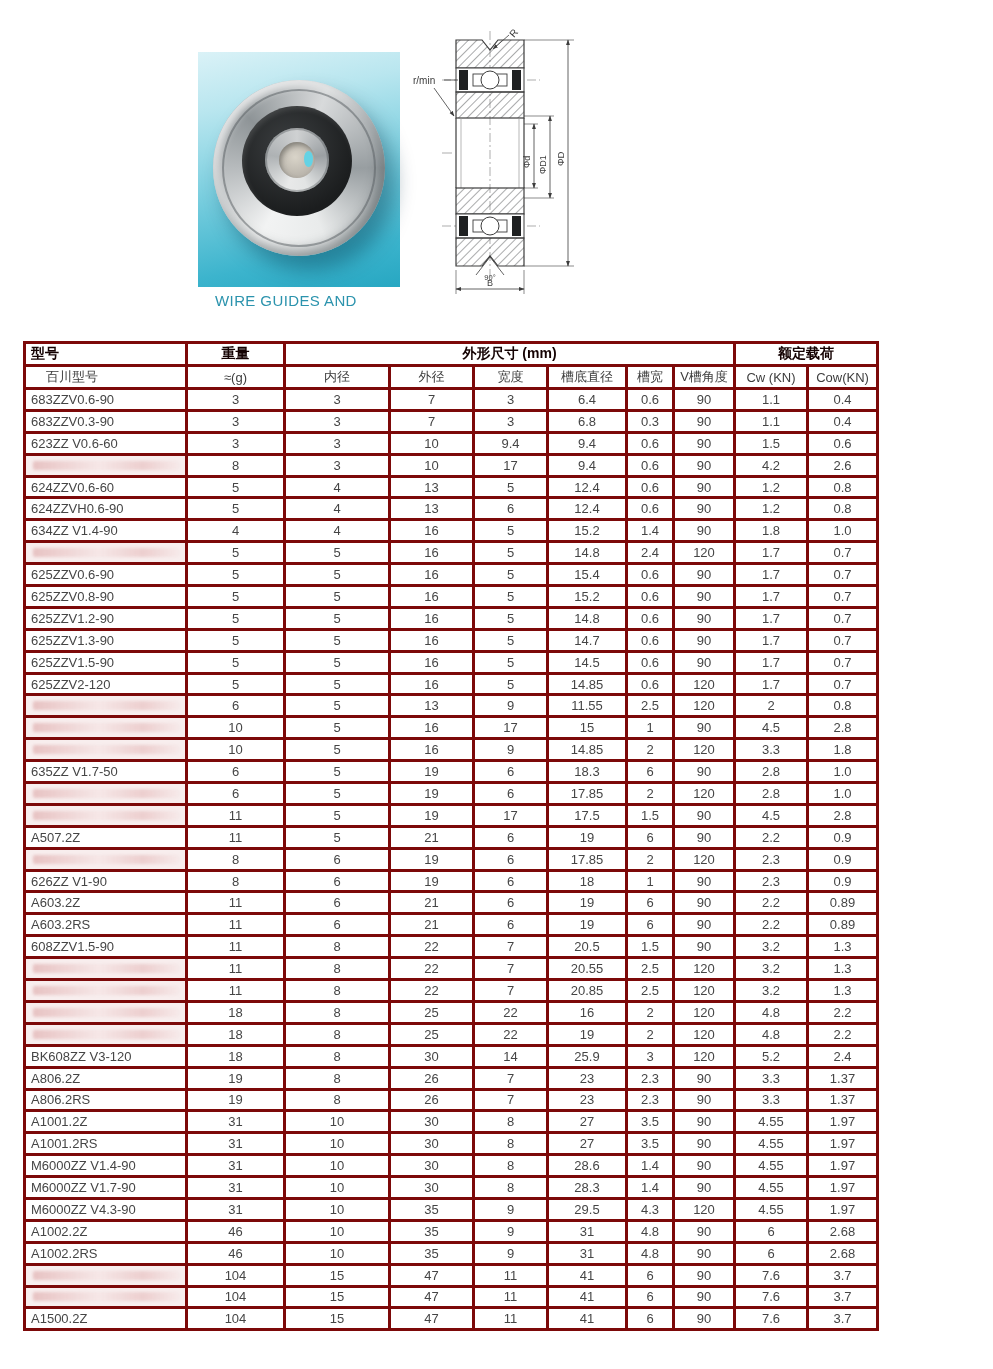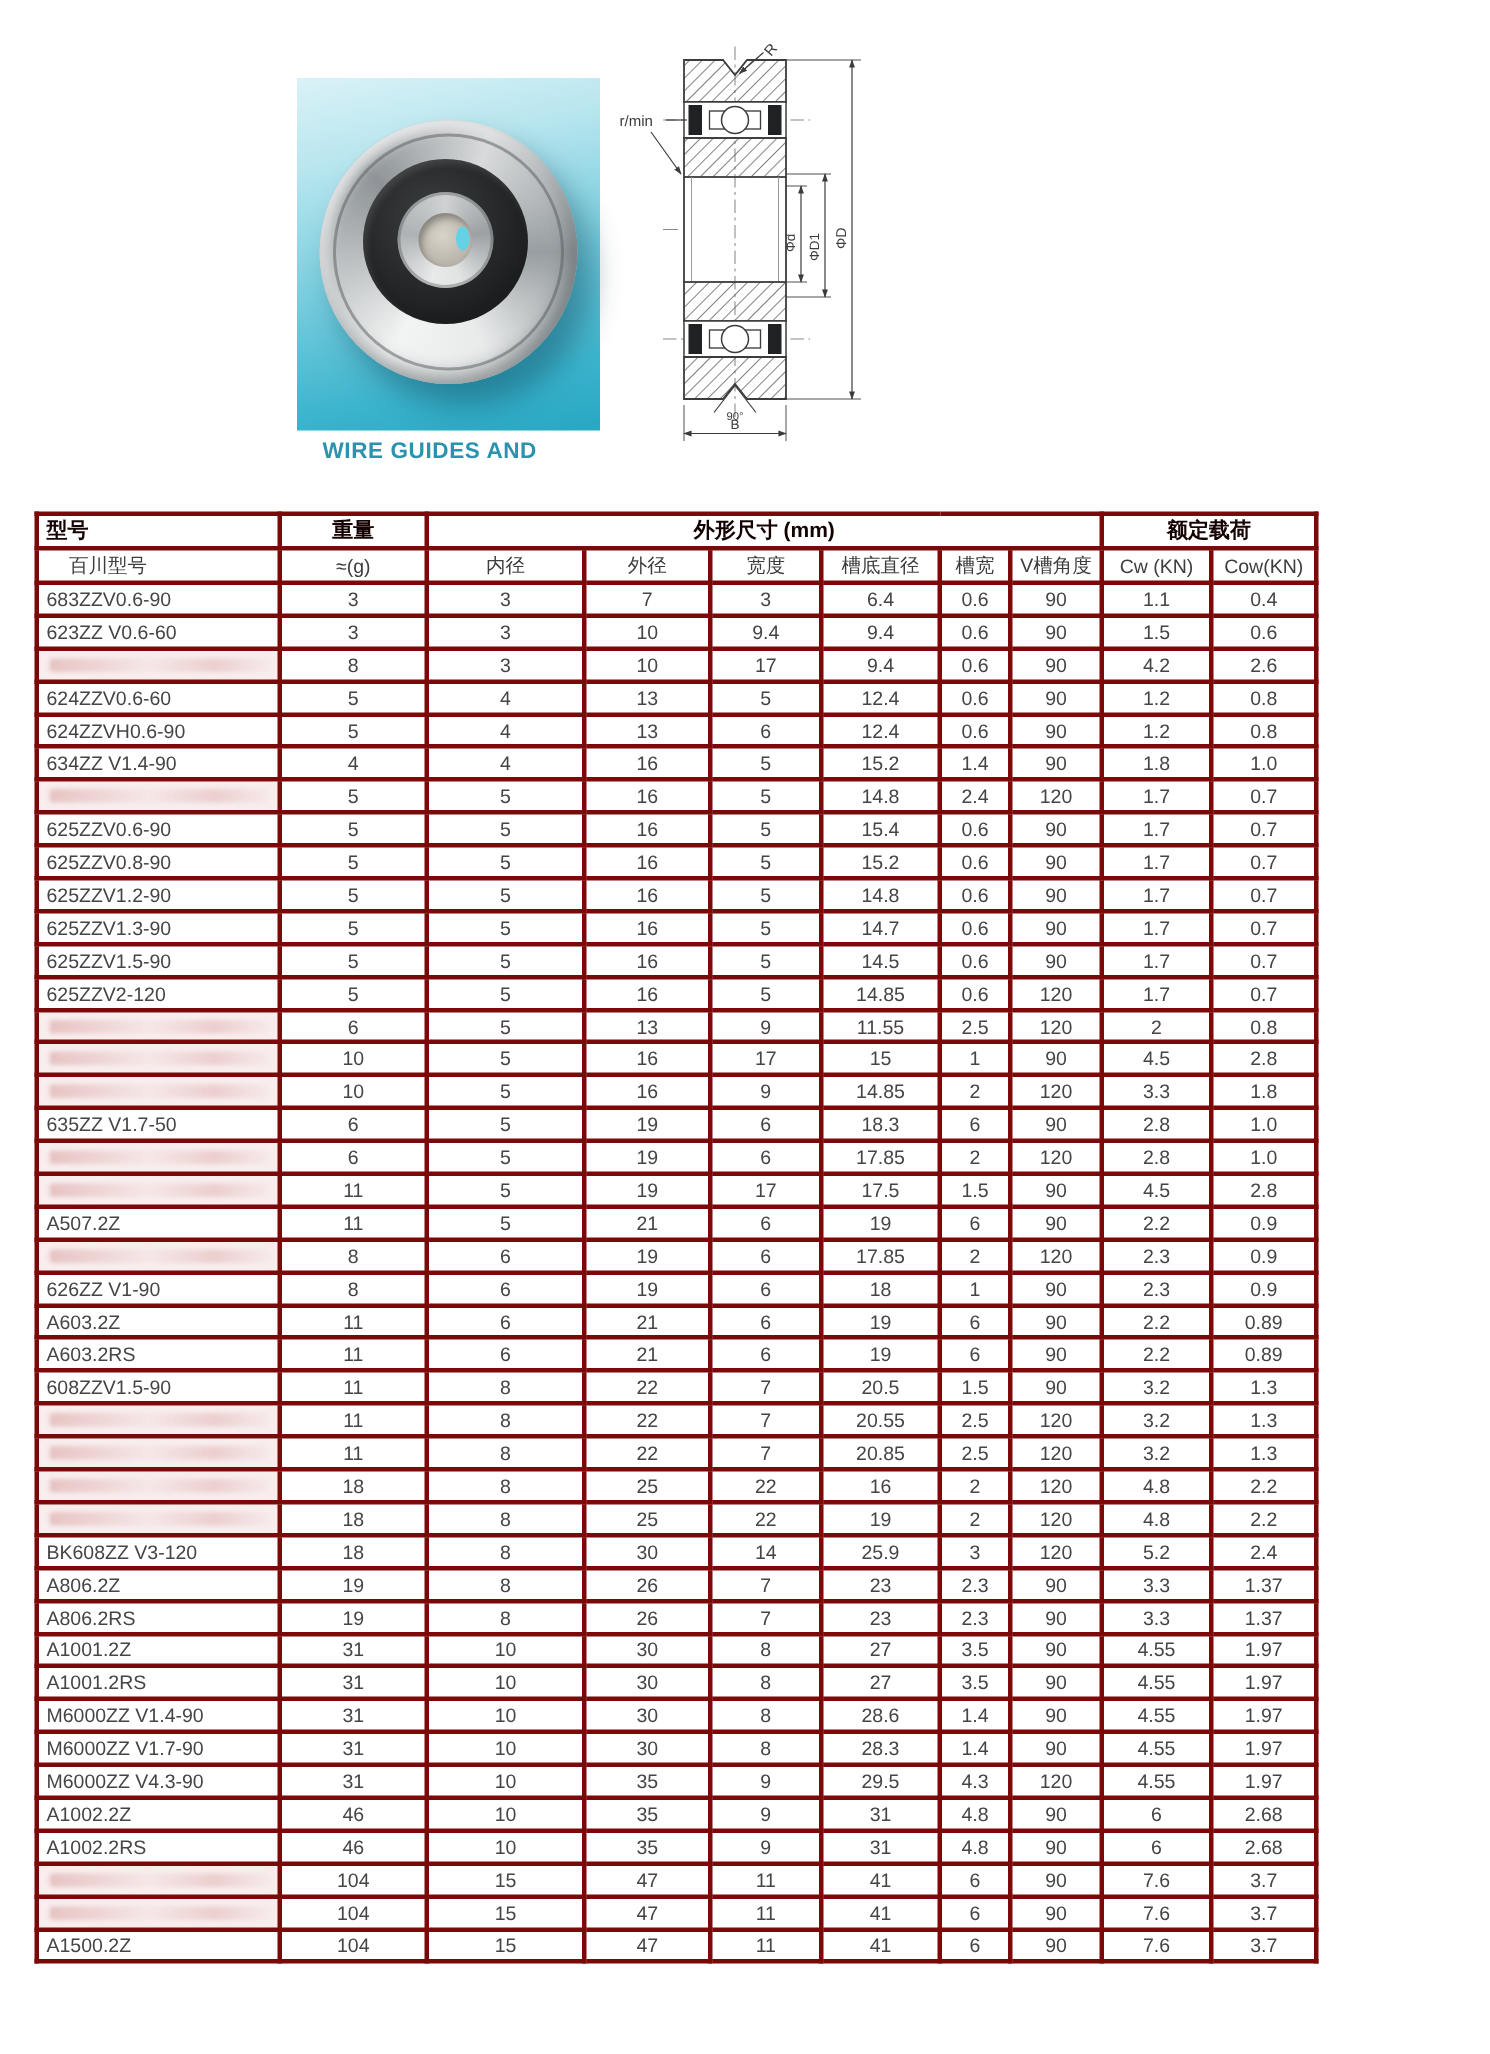--- a/index.html
+++ b/index.html
@@ -41,21 +41,21 @@
     box-shadow:inset 2px 3px 5px rgba(60,60,55,.45);
   }
   .bore::after{
     content:'';position:absolute;right:2px;top:9px;width:9px;height:16px;border-radius:50%;
     background:#64d2e4;filter:blur(.4px);
   }
 
   
   .caption{
     position:absolute;left:215px;top:290px;
-    color:#2b93ad;font-size:15px;font-weight:bold;line-height:21px;letter-spacing:.4px;
+    color:#2b93ad;font-size:15px;font-weight:normal;line-height:21px;letter-spacing:.4px;
     white-space:nowrap;
   }
 
   
   .drawing{position:absolute;left:412px;top:28px;}
   .drawing text{font-family:"Liberation Sans",sans-serif;fill:#3c3c3c;}
 
   
   .spec-table{
     position:absolute;left:23px;top:341px;width:853px;
@@ -210,20 +210,32 @@
         <td>3</td>
         <td>7</td>
         <td>3</td>
         <td>6.4</td>
         <td>0.6</td>
         <td>90</td>
         <td>1.1</td>
         <td>0.4</td>
       </tr>
       <tr>
+        <td class="model">683ZZV0.3-90</td>
+        <td>3</td>
+        <td>3</td>
+        <td>7</td>
+        <td>3</td>
+        <td>6.8</td>
+        <td>0.3</td>
+        <td>90</td>
+        <td>1.1</td>
+        <td>0.4</td>
+      </tr>
+      <tr>
         <td class="model">623ZZ V0.6-60</td>
         <td>3</td>
         <td>3</td>
         <td>10</td>
         <td>9.4</td>
         <td>9.4</td>
         <td>0.6</td>
         <td>90</td>
         <td>1.5</td>
         <td>0.6</td>

